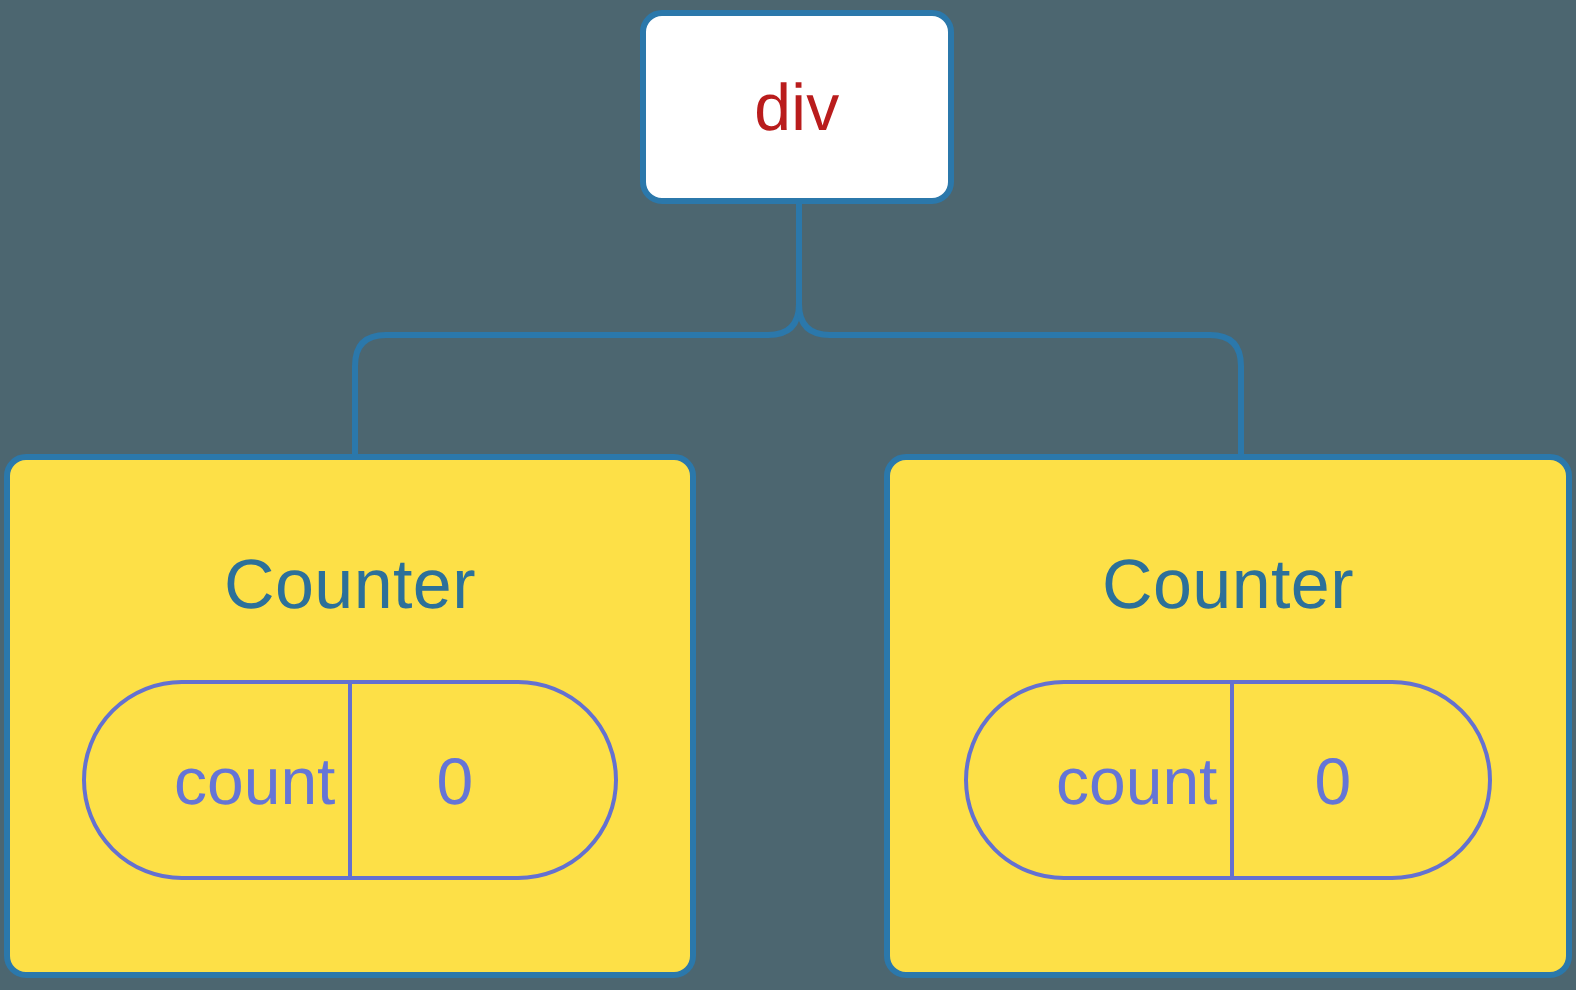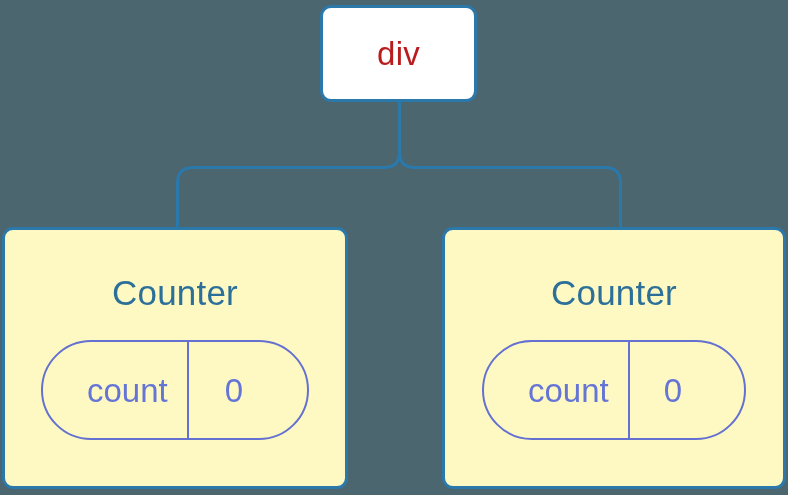--- a/index.html
+++ b/index.html
@@ -53,21 +53,21 @@
     letter-spacing: 0.2px;
     line-height: 1;
   }
 
   
   .card {
     position: absolute;
     top: 227px;
     height: 262px;
     box-sizing: border-box;
-    background: #fef9c3;
+    background: #fde047;
     border: 3px solid #2b78ab;
     border-radius: 11px;
     display: flex;
     flex-direction: column;
     align-items: center;
     overflow: hidden;
   }
   .card-left  { left: 2px;   width: 346px; }
   .card-right { left: 442px; width: 344px; }
 
@@ -95,21 +95,21 @@
   .card-right .state-pill { width: 264px; }
 
   .pill-key {
     flex: 0 0 auto;
     display: flex;
     align-items: center;
     justify-content: center;
     font-size: 33px;
     color: #6575d6;
     line-height: 1;
-    padding: 0 19px 0 44px;
+    padding: 0 6px 0 44px;
   }
   .pill-divider {
     width: 2px;
     background: #6471d0;
     flex: 0 0 auto;
   }
   .pill-value {
     flex: 1 1 auto;
     display: flex;
     align-items: center;

